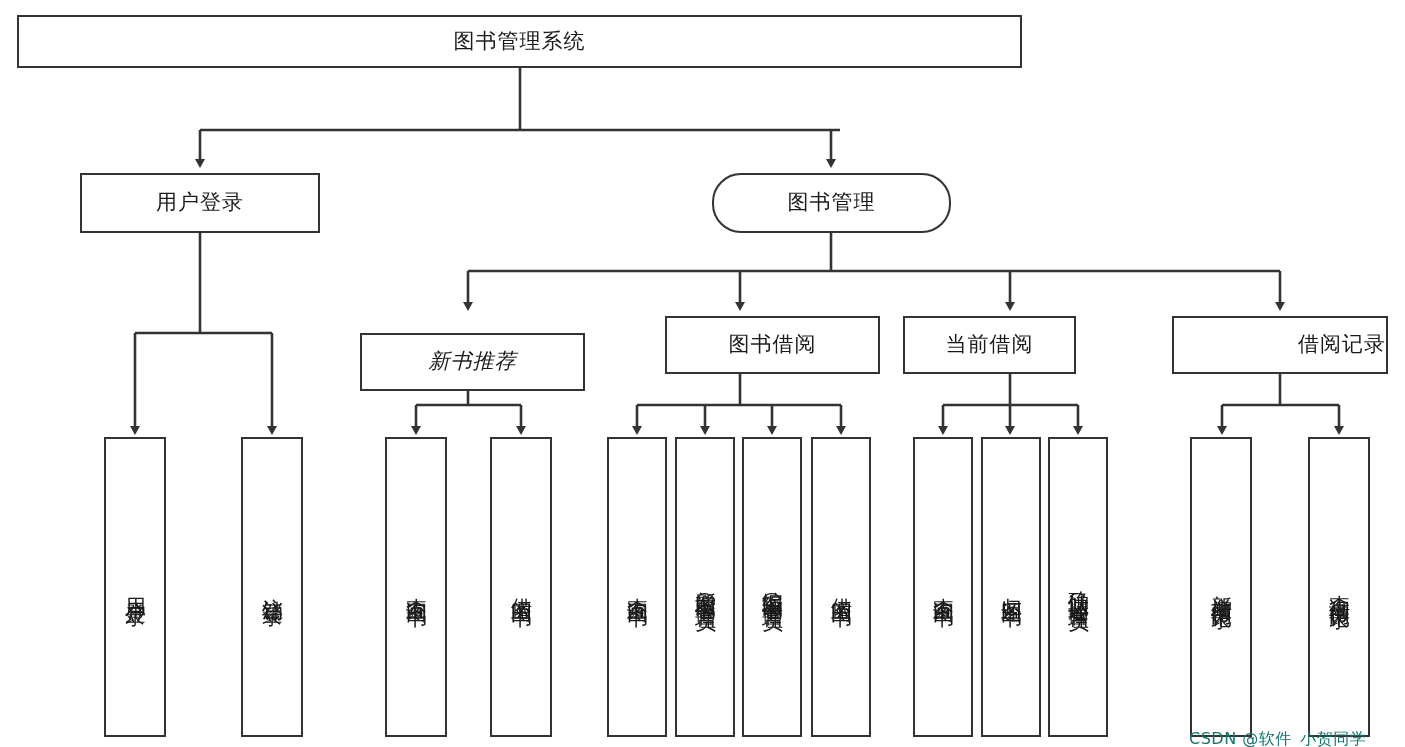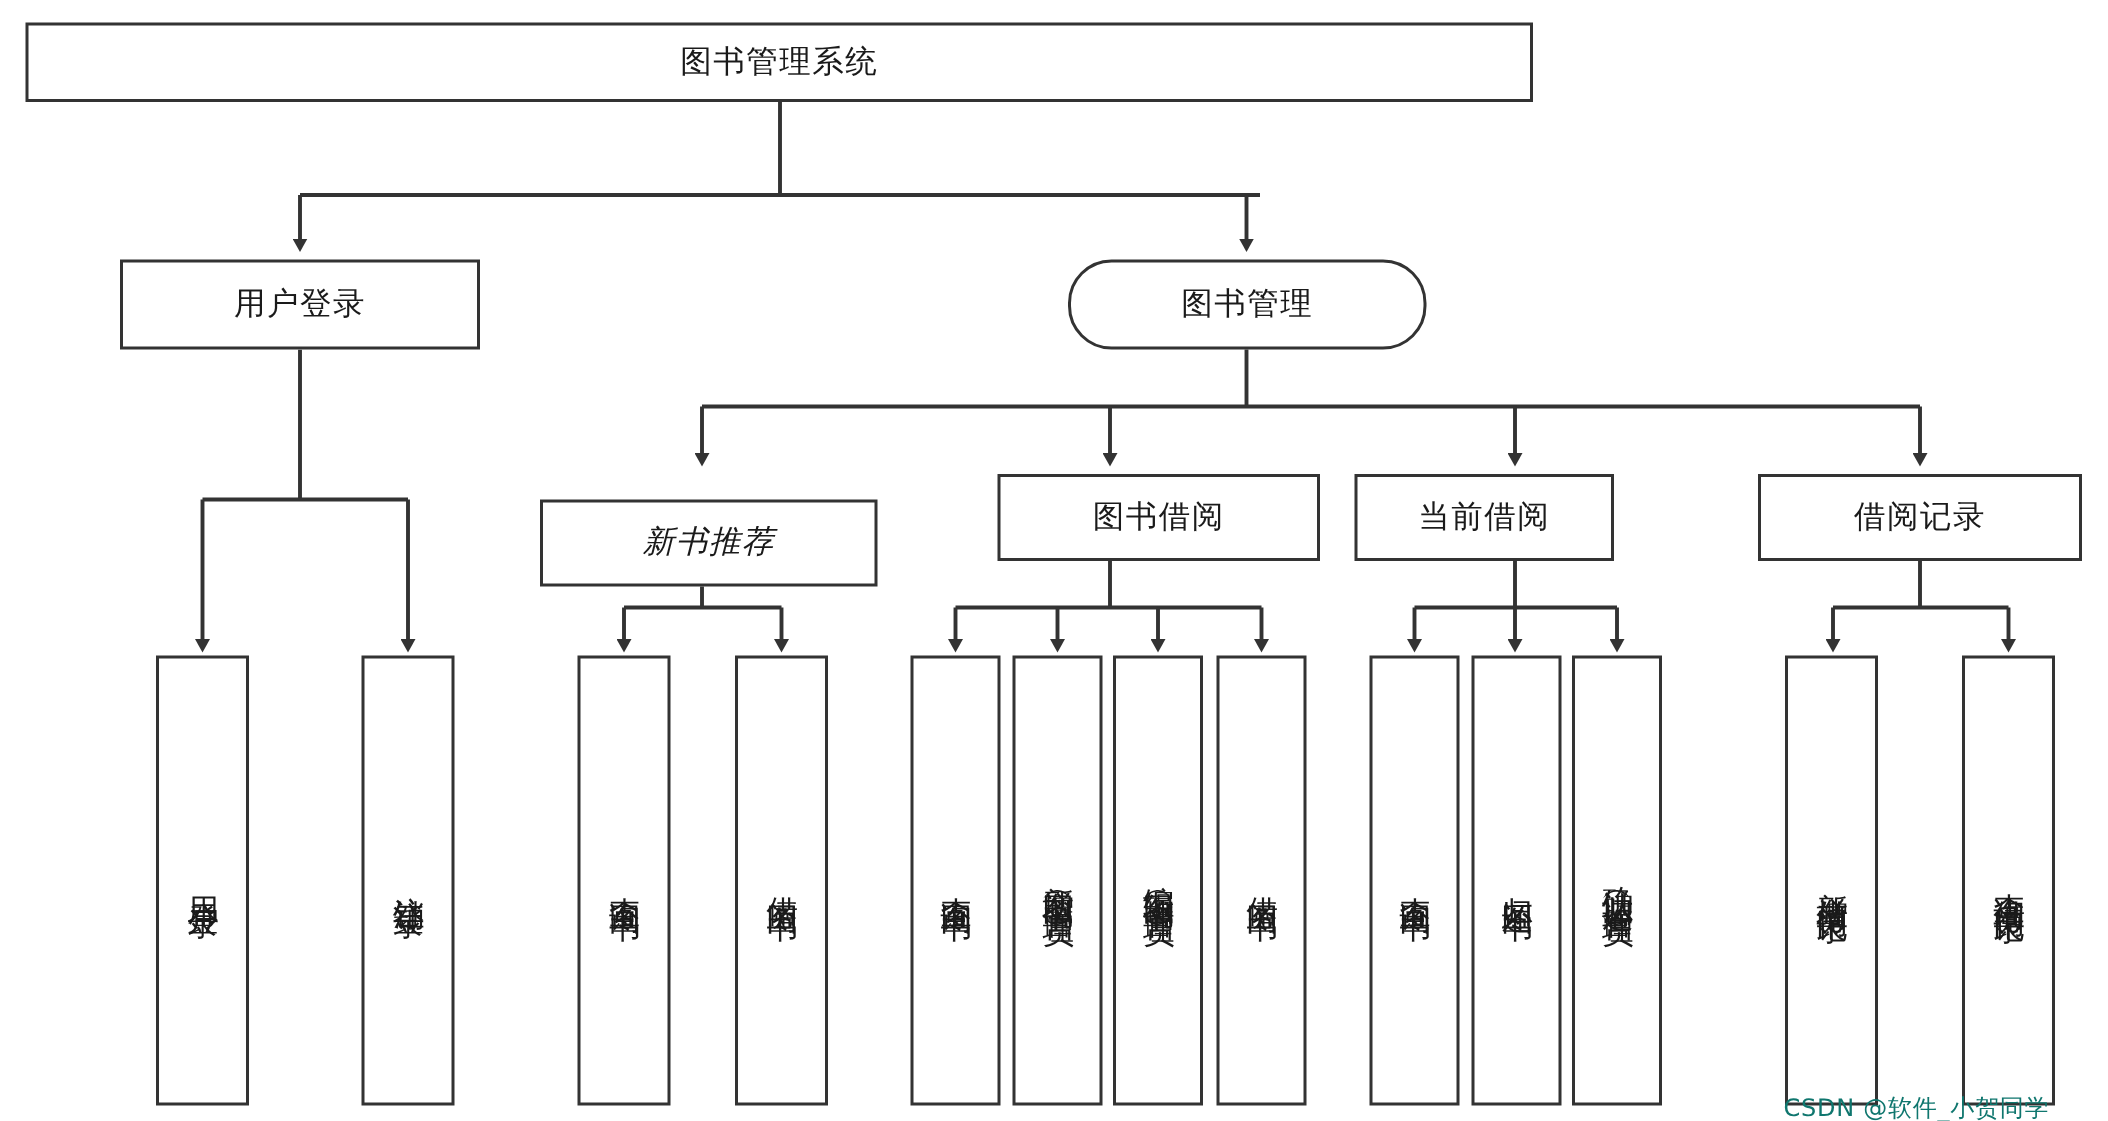--- a/index.html
+++ b/index.html
@@ -120,21 +120,21 @@
 
   <div class="node h" style="left:360px;top:333px;width:225px;height:58px;font-style:italic;">
     <span class="lbl">新书推荐</span>
   </div>
   <div class="node h" style="left:633px;top:316px;width:215px;height:58px;margin-left:32px;">
     <span class="lbl">图书借阅</span>
   </div>
   <div class="node h" style="left:903px;top:316px;width:173px;height:58px;">
     <span class="lbl">当前借阅</span>
   </div>
-  <div class="node h" style="left:1172px;top:316px;width:216px;height:58px;">
+  <div class="node h" style="left:1172px;top:316px;width:216px;height:58px;justify-content:flex-end;">
     <span class="lbl">借阅记录</span>
   </div>
 
   <div class="node v" style="left:104px;top:437px;width:62px;height:300px;">
     <span class="lbl">用户登录</span>
   </div>
   <div class="node v" style="left:241px;top:437px;width:62px;height:300px;">
     <span class="lbl">注销登录</span>
   </div>
 

